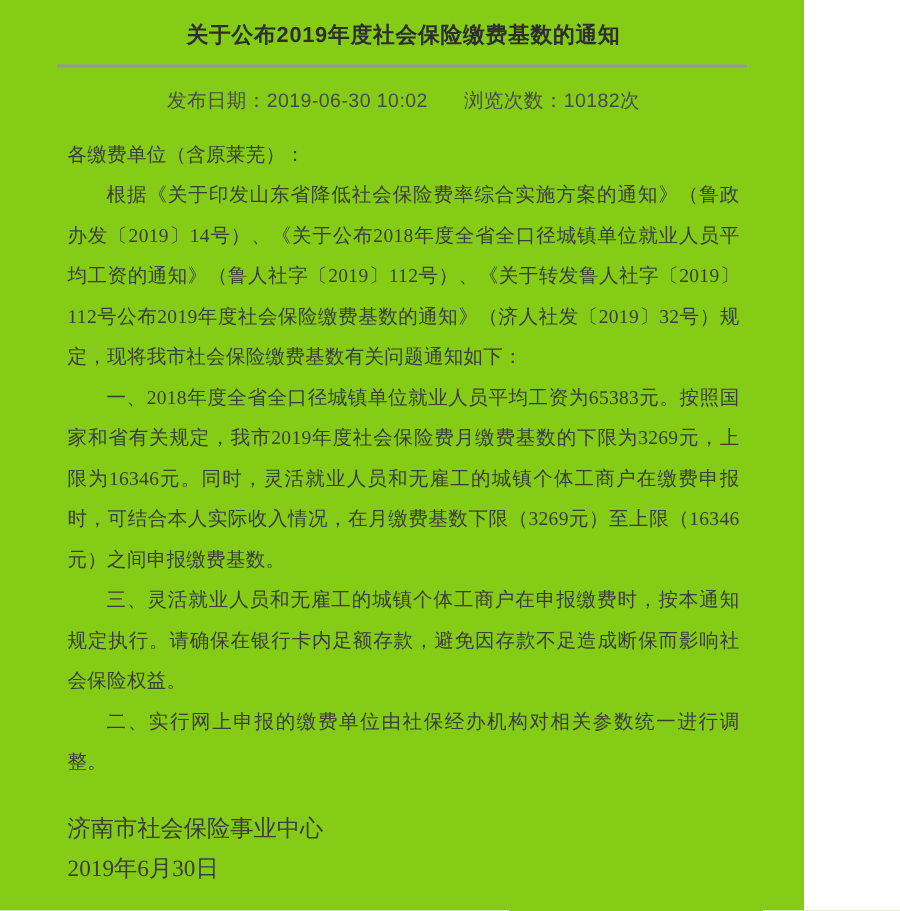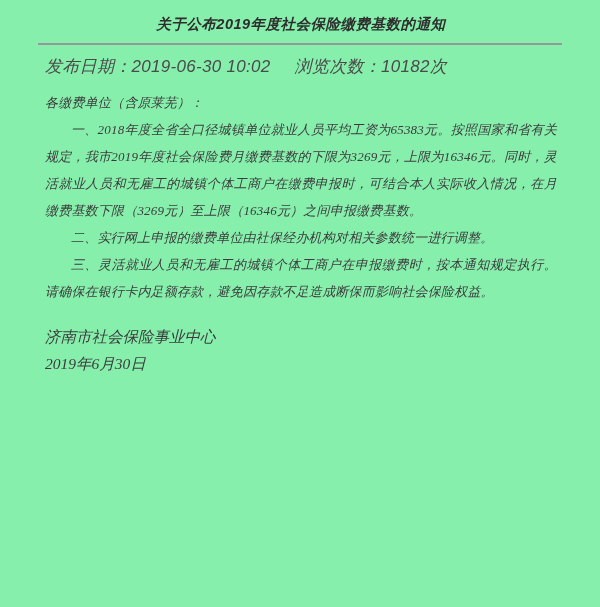--- a/index.html
+++ b/index.html
@@ -5,47 +5,47 @@
   html, body {
     margin: 0;
     padding: 0;
     background: #ffffff;
     width: 600px;
     height: 607px;
     overflow: hidden;
   }
   .page {
     box-sizing: border-box;
-    width: 600px;
+    width: 536px;
     height: 607px;
     padding: 12px 43px 0 45px;
-    background: #86efac;
-    font-style: italic;
+    background: #84cc16;
   }
   
   .title {
     margin: 0;
     padding-top: 2px;
     text-align: center;
     font-family: "Liberation Sans", "DejaVu Sans", sans-serif;
     font-weight: bold;
     font-size: 14.5px;
     letter-spacing: 0.5px;
     color: #2e2e2e;
     line-height: 20px;
   }
   .divider {
     height: 0;
     border-top: 2px solid #97979b;
     margin: 9px -5px 0 -7px;
   }
   .meta {
     margin-top: 14px;
+    text-align: center;
     font-family: "Liberation Sans", "DejaVu Sans", sans-serif;
-    font-size: 17px;
+    font-size: 13px;
     color: #4a4a4a;
     letter-spacing: 0.3px;
     line-height: 16px;
   }
   .meta-gap {
     display: inline-block;
     width: 24px;
   }
   
   .doc-body {
@@ -88,23 +88,24 @@
   <h1 class="title">关于公布2019年度社会保险缴费基数的通知</h1>
 
   <div class="divider"></div>
 
   <div class="meta">
     <span>发布日期：</span><span>2019-06-30 10:02</span><span class="meta-gap"></span><span>浏览次数：</span><span>10182次</span>
   </div>
 
   <div class="doc-body">
     <p class="salutation">各缴费单位（含原莱芜）：</p>
+    <p class="para">根据《关于印发山东省降低社会保险费率综合实施方案的通知》（鲁政办发〔2019〕14号）、《关于公布2018年度全省全口径城镇单位就业人员平均工资的通知》（鲁人社字〔2019〕112号）、《关于转发鲁人社字〔2019〕112号公布2019年度社会保险缴费基数的通知》（济人社发〔2019〕32号）规定，现将我市社会保险缴费基数有关问题通知如下：</p>
     <p class="para">一、2018年度全省全口径城镇单位就业人员平均工资为65383元。按照国家和省有关规定，我市2019年度社会保险费月缴费基数的下限为3269元，上限为16346元。同时，灵活就业人员和无雇工的城镇个体工商户在缴费申报时，可结合本人实际收入情况，在月缴费基数下限（3269元）至上限（16346元）之间申报缴费基数。</p>
+    <p class="para">三、灵活就业人员和无雇工的城镇个体工商户在申报缴费时，按本通知规定执行。请确保在银行卡内足额存款，避免因存款不足造成断保而影响社会保险权益。</p>
     <p class="para">二、实行网上申报的缴费单位由社保经办机构对相关参数统一进行调整。</p>
-    <p class="para">三、灵活就业人员和无雇工的城镇个体工商户在申报缴费时，按本通知规定执行。请确保在银行卡内足额存款，避免因存款不足造成断保而影响社会保险权益。</p>
   </div>
 
   <div class="signature">
     <div>济南市社会保险事业中心</div>
     <div class="sig-date">2019年6月30日</div>
   </div>
 
 </div>
 
 </body></html>

